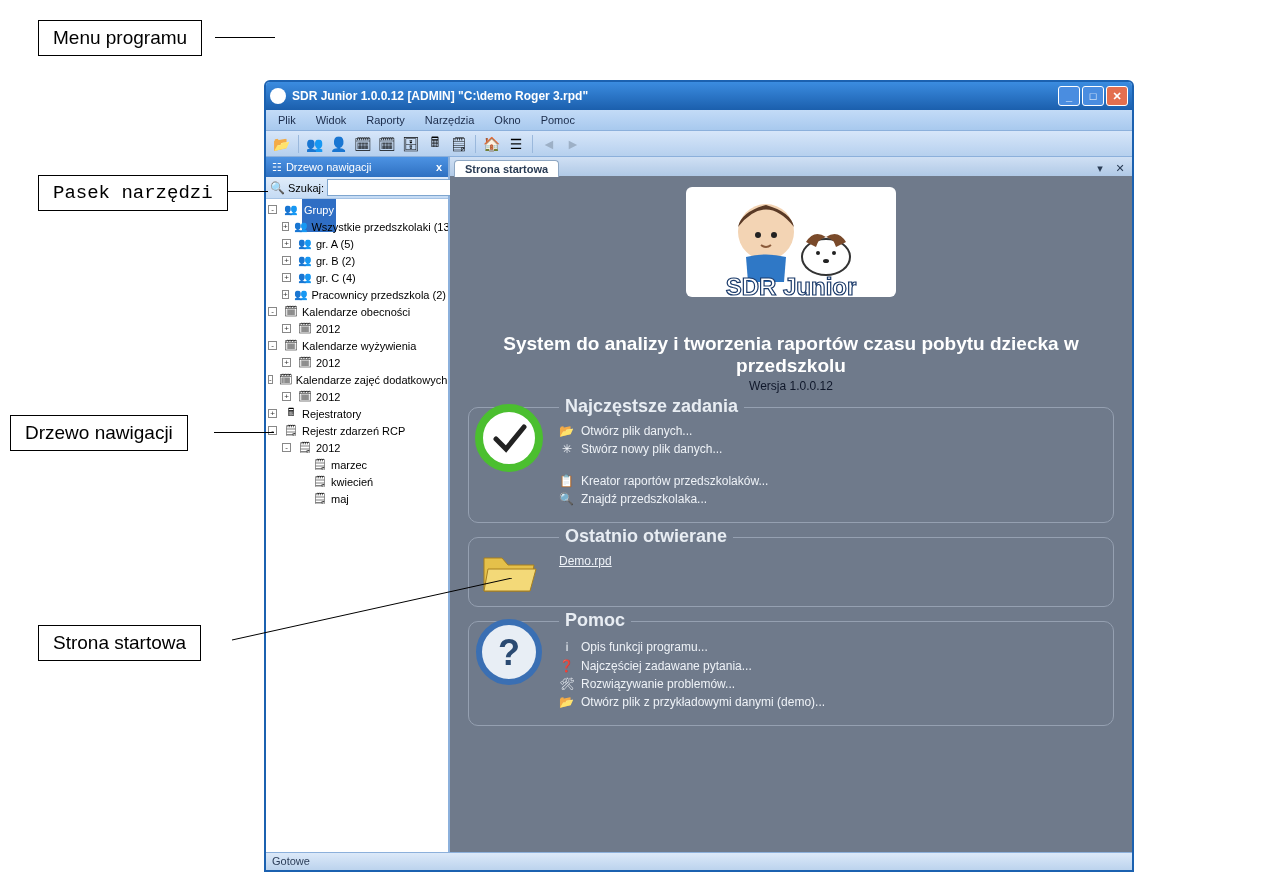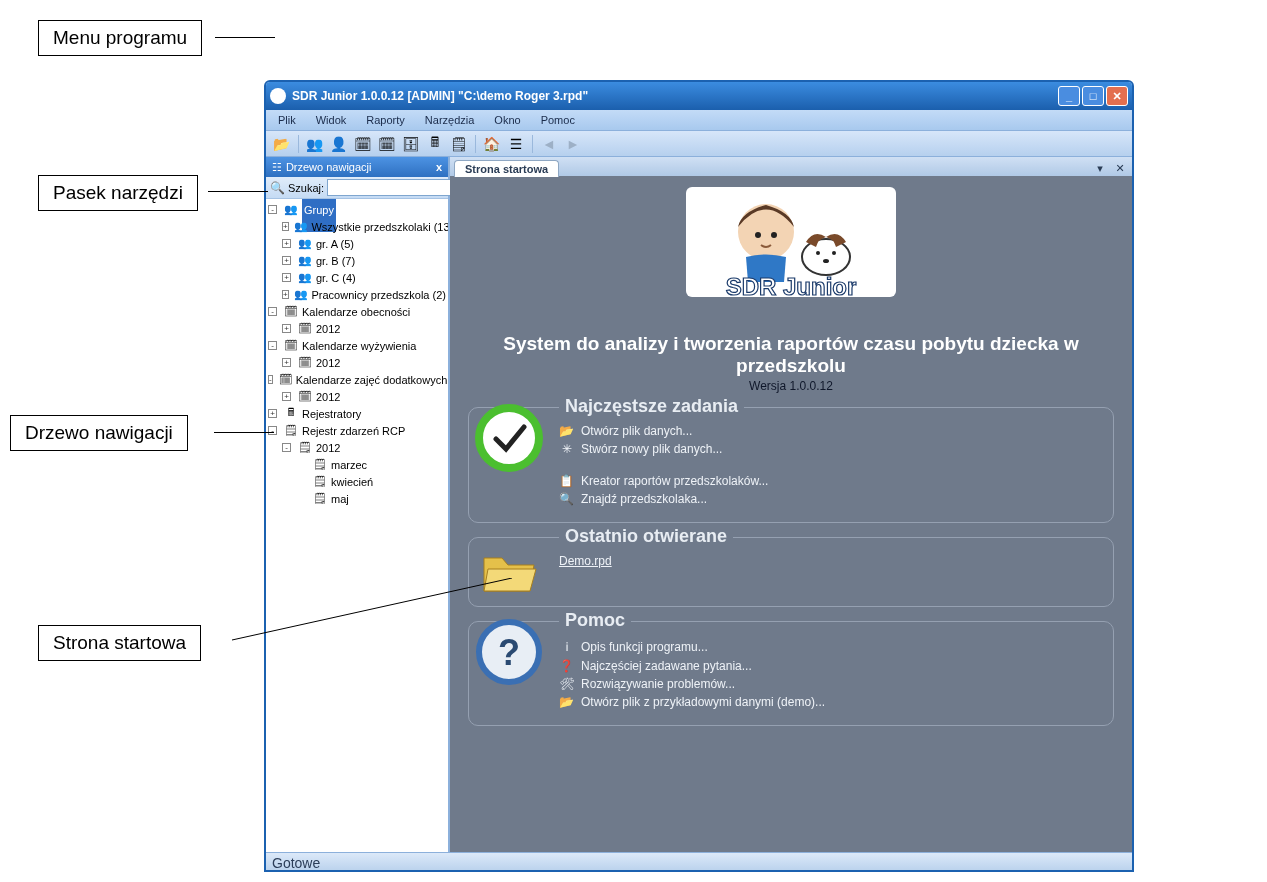--- a/index.html
+++ b/index.html
@@ -103,21 +103,21 @@
   
   .client {
     display: flex;
     height: calc(100% - 28px - 21px - 26px - 18px);
   }
   .statusbar {
     height: 18px;
     background: linear-gradient(to bottom, #dce9f9, #bcd3ed);
     border-top:1px solid #8cb0db;
     padding: 2px 6px;
-    font-size:14px;
+    font-size:11px;
     color:#2b3d58;
   }
   
   .nav {
     width: 184px;
     min-width: 184px;
     border-right: 2px solid #8cb0db;
     display:flex;
     flex-direction: column;
     background:#fff;
@@ -268,21 +268,21 @@
   .task-link .ti { width:16px; text-align:center;}
   .task-link.underline { text-decoration:underline; }
   .task-group-gap { height:14px; }
 </style>
 </head>
 <body>
 
 <div class="callout" style="left:38px; top:20px;"><span>Menu programu</span></div>
 <div class="callout-line" style="left:215px; top:37px; width:60px;"></div>
 
-<div class="callout" style="left:38px; top:175px;"><span>Pasek narzędzi</span></div>
+<div class="callout" style="left:38px; top:175px;font-family:Liberation Mono, monospace;"><span>Pasek narzędzi</span></div>
 <div class="callout-line" style="left:208px; top:191px; width:60px;"></div>
 
 <div class="callout" style="left:10px; top:415px;"><span>Drzewo nawigacji</span></div>
 <div class="callout-line" style="left:214px; top:432px; width:60px;"></div>
 
 <div class="callout" style="left:38px; top:625px;"><span>Strona startowa</span></div>
 <svg style="position:absolute; left:232px; top:578px; z-index:9;" width="300" height="70">
   <line x1="0" y1="62" x2="280" y2="0" stroke="#000" stroke-width="1"></line>
 </svg>
 
@@ -354,21 +354,21 @@
             <span class="lbl">Wszystkie przedszkolaki (13)</span>
           </div>
           <div class="tree-row indent-1">
             <span class="exp">+</span>
             <span class="ico">👥</span>
             <span class="lbl">gr. A  (5)</span>
           </div>
           <div class="tree-row indent-1">
             <span class="exp">+</span>
             <span class="ico">👥</span>
-            <span class="lbl">gr. B  (7)</span>
+            <span class="lbl">gr. B  (2)</span>
           </div>
           <div class="tree-row indent-1">
             <span class="exp">+</span>
             <span class="ico">👥</span>
             <span class="lbl">gr. C  (4)</span>
           </div>
           <div class="tree-row indent-1">
             <span class="exp">+</span>
             <span class="ico">👥</span>
             <span class="lbl">Pracownicy przedszkola (2)</span>

